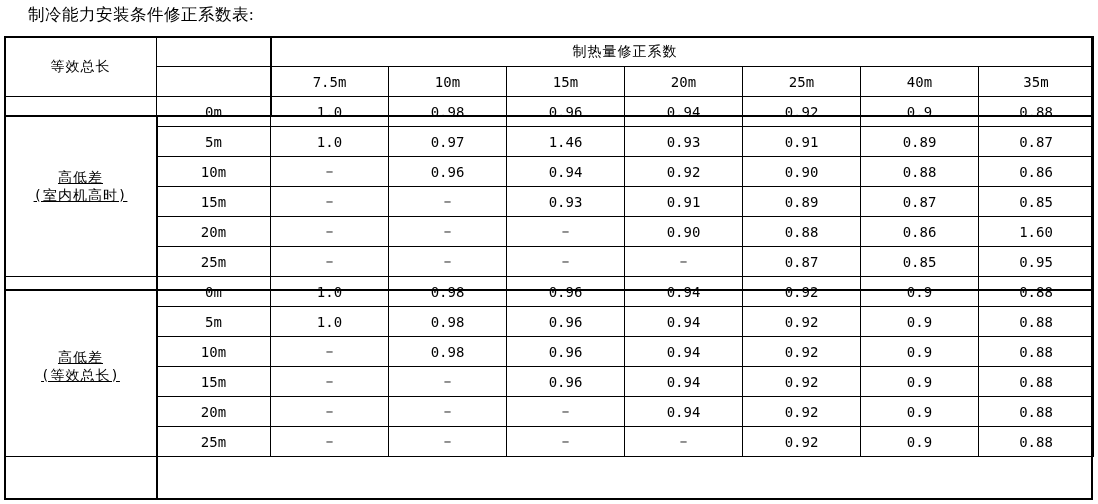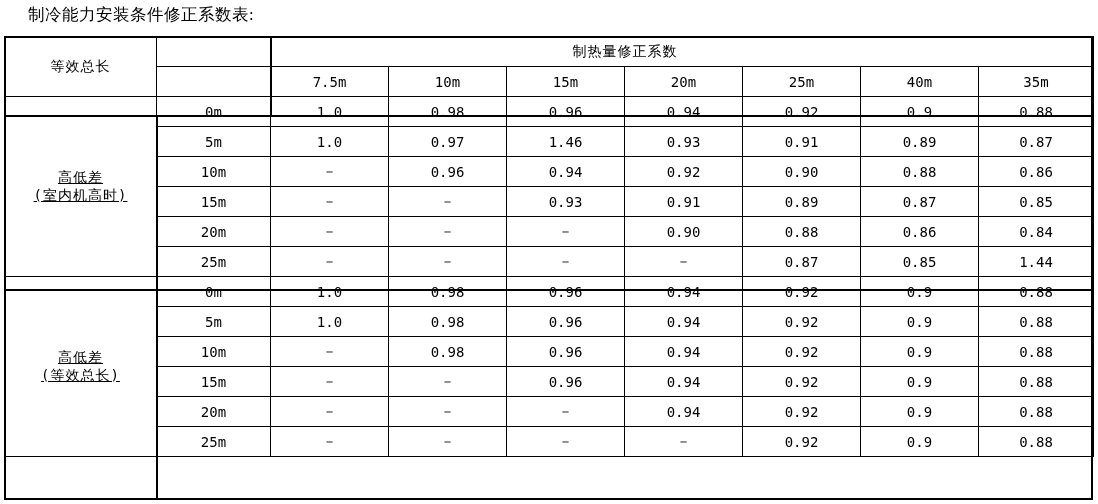--- a/index.html
+++ b/index.html
@@ -169,31 +169,31 @@
         <td>0.85</td>
       </tr>
       <tr>
         <td class="rowlabel">20m</td>
         <td>－</td>
         <td>－</td>
         <td>－</td>
         <td>0.90</td>
         <td>0.88</td>
         <td>0.86</td>
-        <td>0.84</td>
+        <td>1.60</td>
       </tr>
       <tr>
         <td class="rowlabel">25m</td>
         <td>－</td>
         <td>－</td>
         <td>－</td>
         <td>－</td>
         <td>0.87</td>
         <td>0.85</td>
-        <td>1.44</td>
+        <td>0.95</td>
       </tr>
 
       <tr>
         <td class="cjk two-line" rowspan="6">
           <div>高低差</div>
           <div>(等效总长)</div>
         </td>
         <td class="rowlabel">0m</td>
         <td>1.0</td>
         <td>0.98</td>

